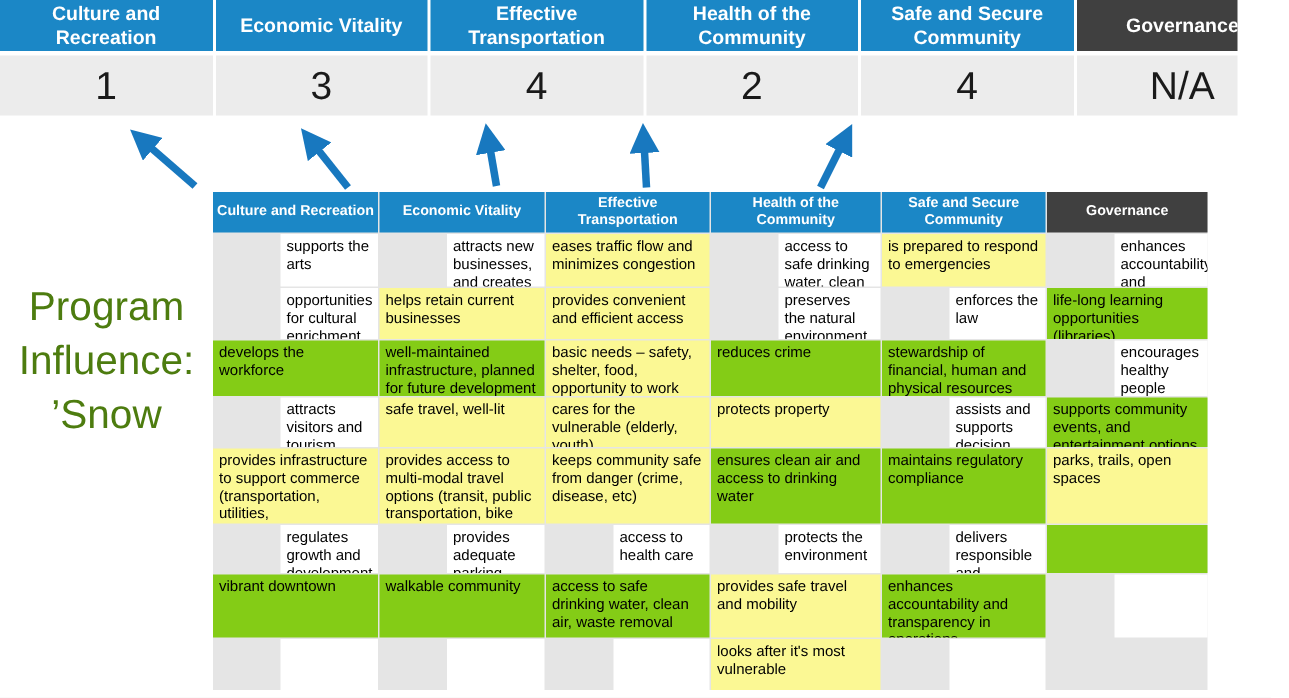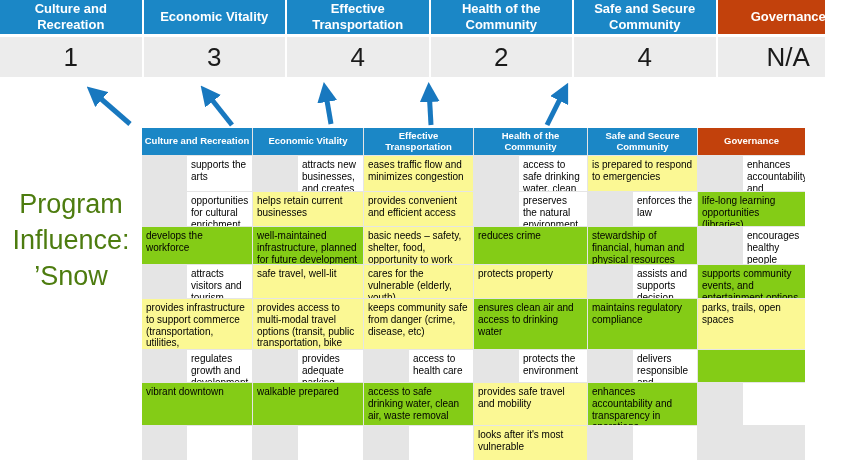--- a/index.html
+++ b/index.html
@@ -37,21 +37,21 @@
     display:grid;
     grid-template-columns:110px 110px 109px 113px 109px 107px;
     grid-template-rows:27px 35px 34px 37px 33px 50px 32px 42px 34px;
     gap:1px;background:#e5e5e5;
   }
   .m-head{
     display:flex;align-items:center;justify-content:center;text-align:center;
     color:#fff;font-weight:bold;font-size:9.5px;line-height:1.15;padding:1px 2px;
   }
   .blue{background:#1b87c6;}
-  .green{background:#c2410c;}
+  .green{background:#404040;}
   .m-cell{
     font-size:10px;line-height:1.18;padding:3px 4px;color:#000;
     overflow:hidden;
   }
   .bg-white{background:#ffffff;margin-left:45px;}
   .bg-gray{background:#84cc16;}
   .bg-yellow{background:#fbf894;}
 </style>
 </head>
 <body>
@@ -131,21 +131,21 @@
       <div class="m-cell bg-gray">ensures clean air and access to drinking water</div>
       <div class="m-cell bg-gray">maintains regulatory compliance</div>
       <div class="m-cell bg-yellow">parks, trails, open spaces</div>
       <div class="m-cell bg-white">regulates growth and development</div>
       <div class="m-cell bg-white">provides adequate parking</div>
       <div class="m-cell bg-white">access to health care</div>
       <div class="m-cell bg-white">protects the environment</div>
       <div class="m-cell bg-white">delivers responsible and courteous service</div>
       <div class="m-cell bg-gray"></div>
       <div class="m-cell bg-gray">vibrant downtown</div>
-      <div class="m-cell bg-gray">walkable prepared</div>
+      <div class="m-cell bg-gray">walkable community</div>
       <div class="m-cell bg-gray">access to safe drinking water, clean air, waste removal</div>
       <div class="m-cell bg-yellow">provides safe travel and mobility</div>
       <div class="m-cell bg-gray">enhances accountability and transparency in operations</div>
       <div class="m-cell bg-white"></div>
       <div class="m-cell bg-white"></div>
       <div class="m-cell bg-white"></div>
       <div class="m-cell bg-white"></div>
       <div class="m-cell bg-yellow">looks after it's most vulnerable</div>
       <div class="m-cell bg-white"></div>
     </div>

